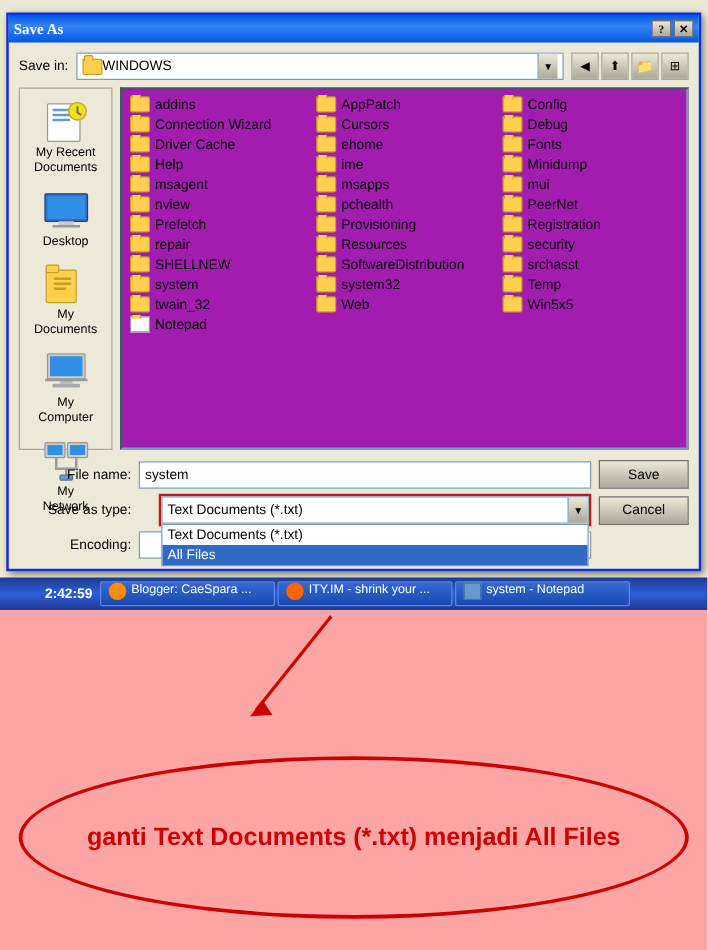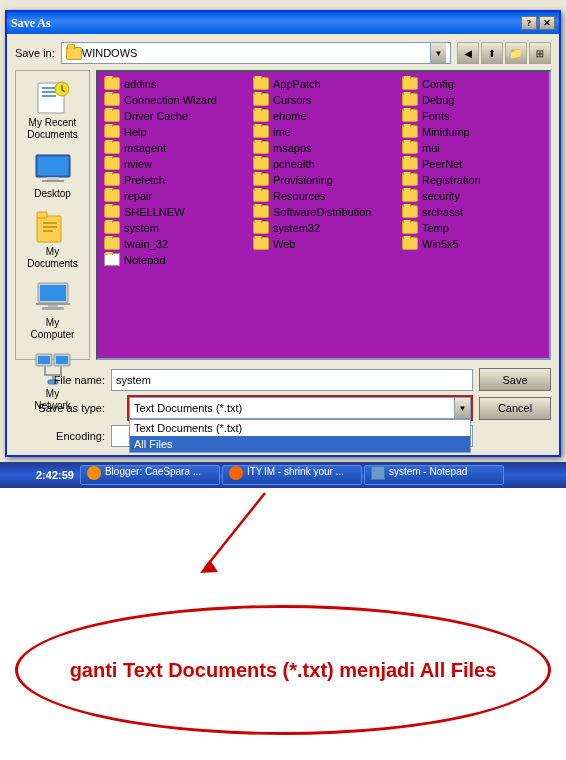--- a/index.html
+++ b/index.html
@@ -633,21 +633,21 @@
   <div class="taskbar-btn">
     <div class="taskbar-btn-icon" style="background:#FF6600;"></div>
     <span>ITY.IM - shrink your ...</span>
   </div>
   <div class="taskbar-btn">
     <div style="width:14px;height:14px;background:#6699CC;border:1px solid #4477AA;flex-shrink:0;"></div>
     <span>system - Notepad</span>
   </div>
 </div>
 
-<div class="annotation-area" style="position:absolute; top:488px; left:0; right:0; height:272px; background:#ffffff;">
+<div class="annotation-area" style="position:absolute; top:488px; left:0; right:0; height:272px; background:#fca5a5;">
 
   <svg width="566" height="120" style="position:absolute;top:0;left:0;">
     <line x1="265" y1="5" x2="205" y2="80" stroke="#CC0000" stroke-width="2.5"></line>
     <polygon points="200,85 210,72 218,84" fill="#CC0000"></polygon>
   </svg>
 
   <div style="position:absolute; bottom:25px; left:15px; right:15px; height:130px; border:3px solid #CC0000; border-radius:50%; display:flex; align-items:center; justify-content:center;">
     <span style="font-size:20px; font-weight:bold; color:#CC0000; text-align:center; padding:0 20px;">ganti Text Documents (*.txt) menjadi All Files</span>
   </div>
 </div>

